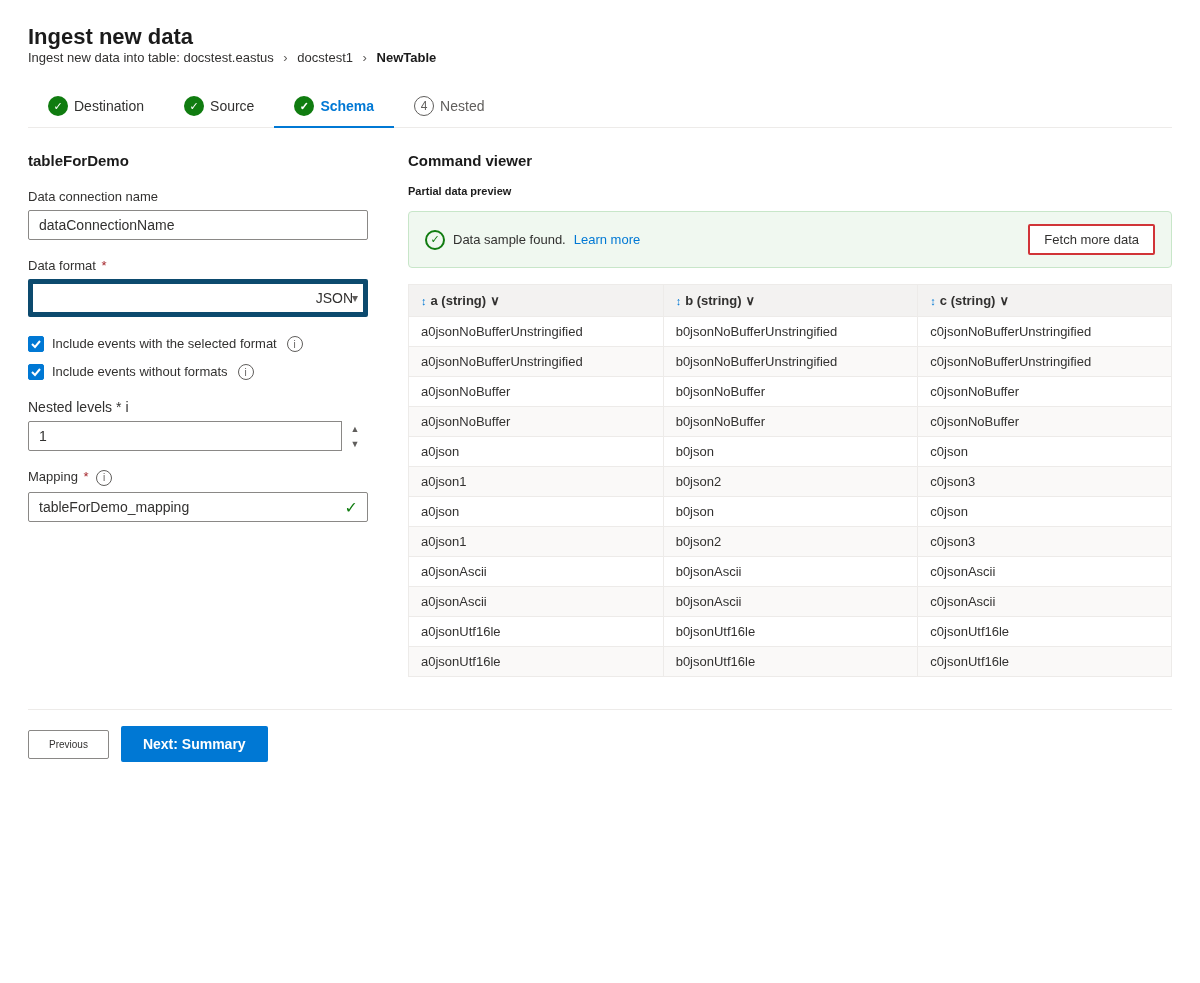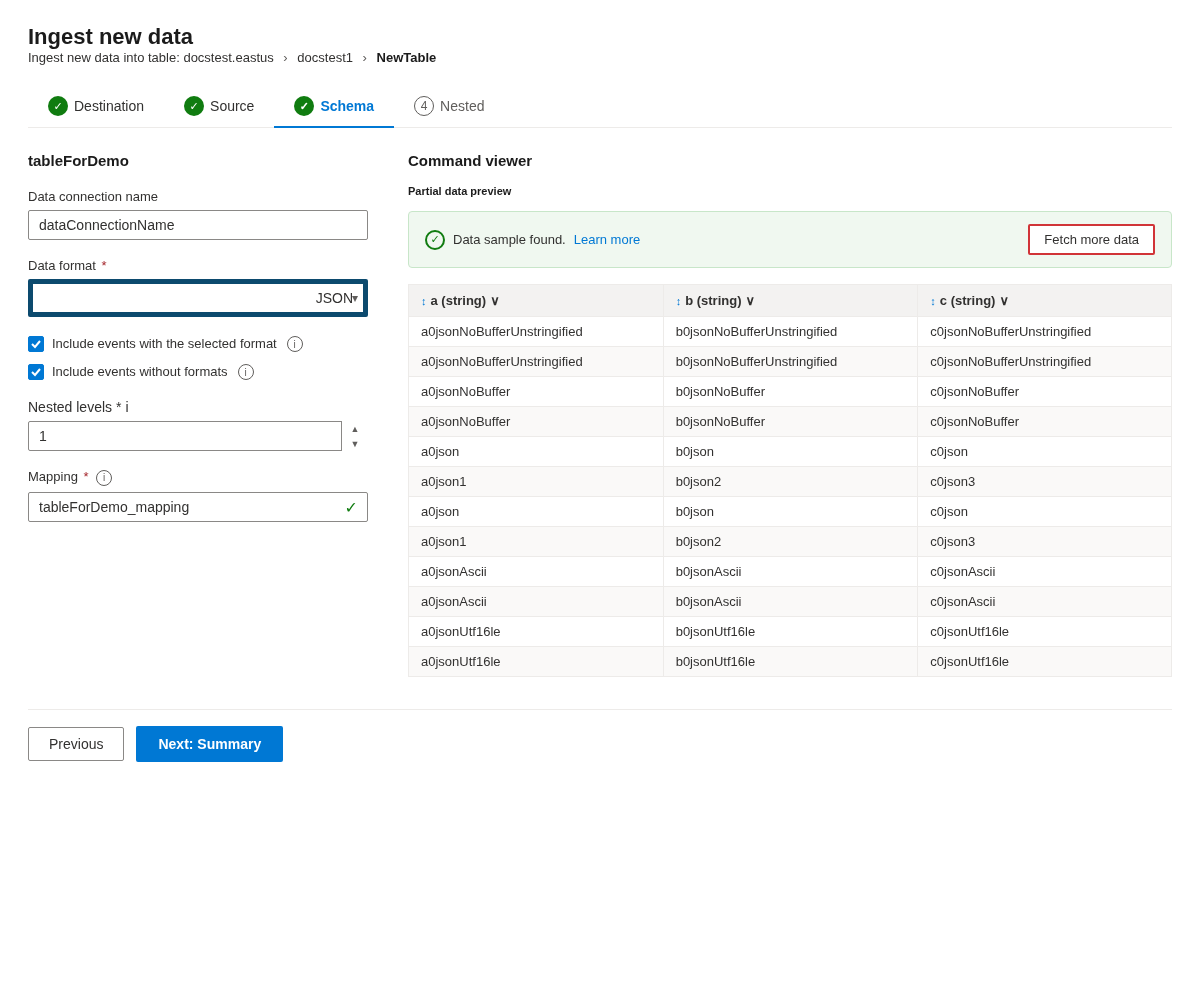--- a/index.html
+++ b/index.html
@@ -49,21 +49,21 @@
     .learn-more { color: #0078d4; text-decoration: none; font-size: 13px; }
     .btn-group { display: flex; gap: 8px; margin-left: auto; }
     .btn-outline-red { border: 2px solid #d13438; background: #fff; color: #323130; padding: 6px 14px; border-radius: 2px; cursor: pointer; font-size: 13px; font-family: inherit; }
     .data-table { width: 100%; border-collapse: collapse; font-size: 13px; border: 1px solid #edebe9; }
     .data-table th { background: #f3f2f1; border: 1px solid #edebe9; padding: 8px 12px; text-align: left; font-weight: 600; color: #323130; white-space: nowrap; }
     .data-table th .col-header { display: flex; align-items: center; gap: 4px; }
     .data-table th .col-icon { color: #0078d4; font-size: 11px; font-weight: 700; }
     .data-table td { border: 1px solid #edebe9; padding: 7px 12px; color: #323130; }
     .data-table tr:nth-child(even) td { background: #faf9f8; }
     .footer { display: flex; align-items: center; gap: 12px; margin-top: 32px; padding-top: 16px; border-top: 1px solid #edebe9; }
-    .btn-previous { border: 1px solid #8a8886; background: #fff; color: #323130; padding: 8px 20px; border-radius: 2px; cursor: pointer; font-size: 14px; font-family: inherit; }
+    .btn-previous { border: 1px solid #8a8886; background: #fff; color: #323130; padding: 8px 20px; border-radius: 2px; cursor: pointer; font-size: 10px; font-family: inherit; }
     .btn-next { border: 2px solid #0078d4; background: #0078d4; color: #fff; padding: 8px 20px; border-radius: 2px; cursor: pointer; font-size: 14px; font-family: inherit; font-weight: 600; }
   </style>
 </head>
 <body>
 
 <div class="page">
 
   <div class="page-title">Ingest new data</div>
 
   <div class="breadcrumb">

